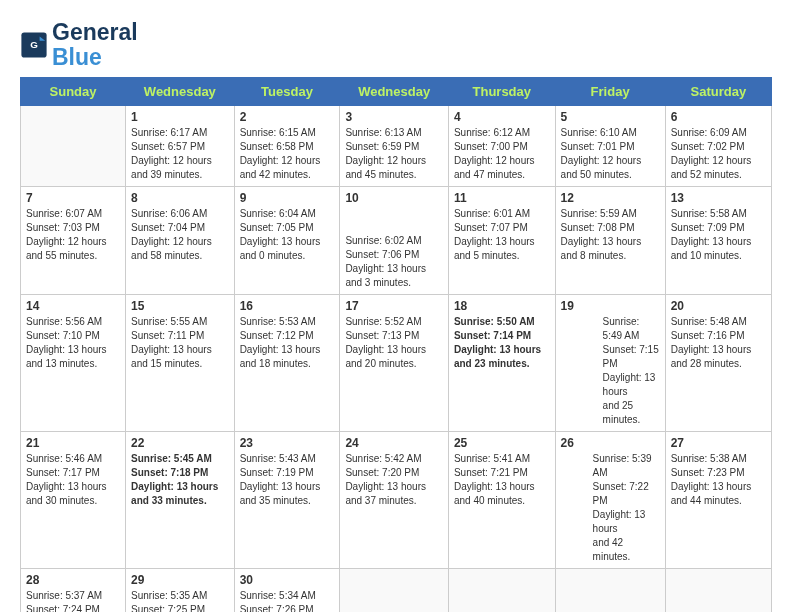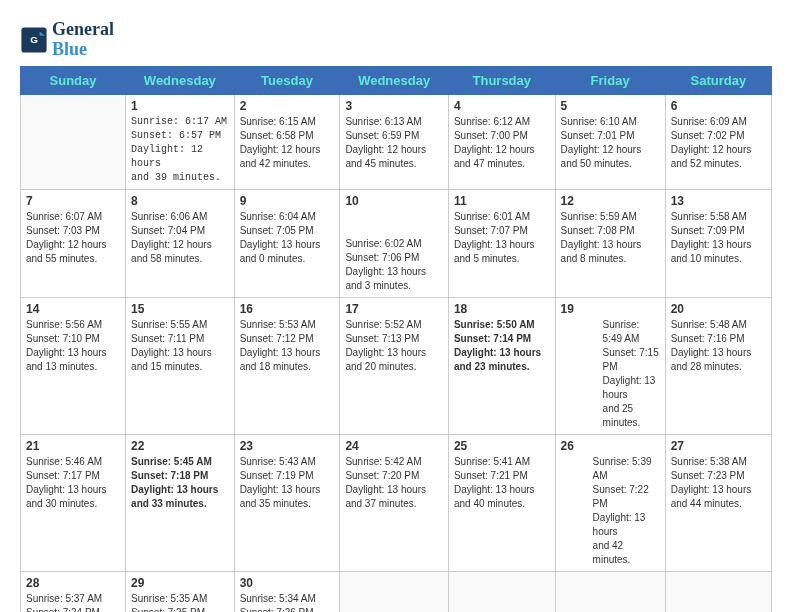--- a/index.html
+++ b/index.html
@@ -14,25 +14,24 @@
       display: flex;
       align-items: flex-start;
       justify-content: space-between;
       margin-bottom: 4px;
     }
     .logo-area {
       display: flex;
       align-items: center;
     }
     .logo-text {
-      font-size: 18px;
+      font-size: 23px;
       font-weight: bold;
       color: #1a3a5c;
       line-height: 1.1;
-      font-family: Liberation Serif, serif;
     }
     .logo-text span {
       color: #3a8fd4;
     }
     .logo-icon {
       width: 28px;
       height: 28px;
       margin-right: 4px;
     }
     .title-area {
@@ -47,21 +46,21 @@
       font-size: 16px;
       color: #333;
     }
     .calendar-table {
       width: 100%;
       border-collapse: collapse;
       margin-top: 6px;
     }
     .calendar-table th {
       background-color: #3a6db5;
-      color: #5eead4;
+      color: #bef264;
       text-align: center;
       padding: 6px 4px;
       font-size: 13px;
       border: 1px solid #3a6db5;
     }
     .calendar-table td {
       vertical-align: top;
       border: 1px solid #ccc;
       padding: 4px 5px;
       font-size: 10.5px;
@@ -114,21 +113,21 @@
         <th>Thursday</th>
         <th>Friday</th>
         <th>Saturday</th>
       </tr>
   </thead>
   <tbody id="calendar-body">
   <tr>
         <td class="empty-cell"></td>
         <td>
           <span class="day-num">1</span>
-          <div class="day-info" style="white-space: pre-line; font-family: Liberation Mono, monospace;">Sunrise: 6:17 AM
+          <div class="day-info" style="white-space: pre-line;">Sunrise: 6:17 AM
 Sunset: 6:57 PM
 Daylight: 12 hours
 and 39 minutes.</div>
         </td>
         <td>
           <span class="day-num">2</span>
           <div class="day-info" style="white-space: pre-line;">Sunrise: 6:15 AM
 Sunset: 6:58 PM
 Daylight: 12 hours
 and 42 minutes.</div>

